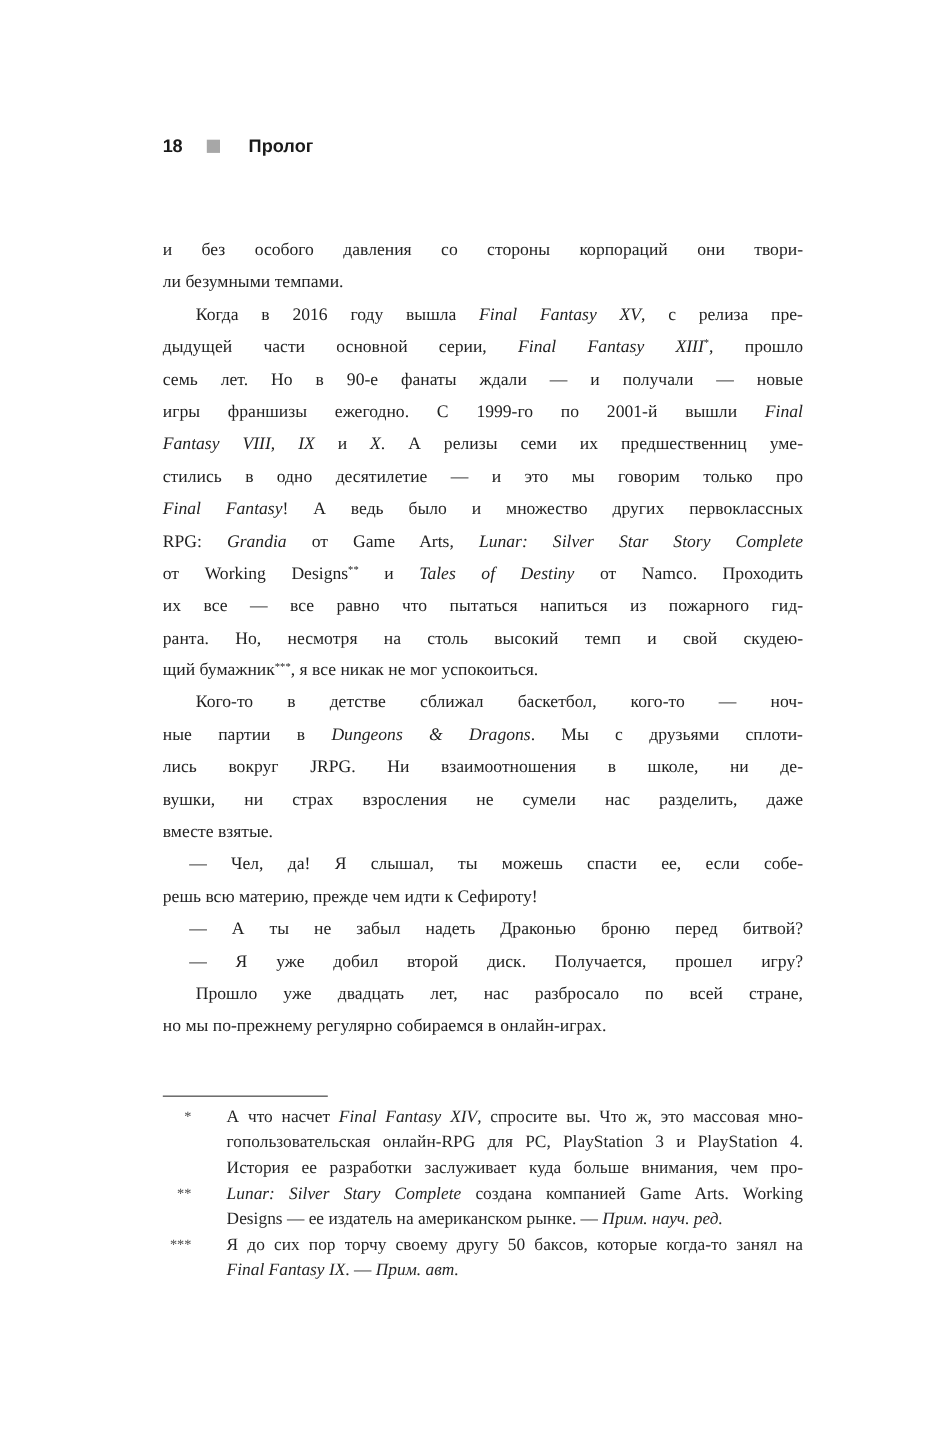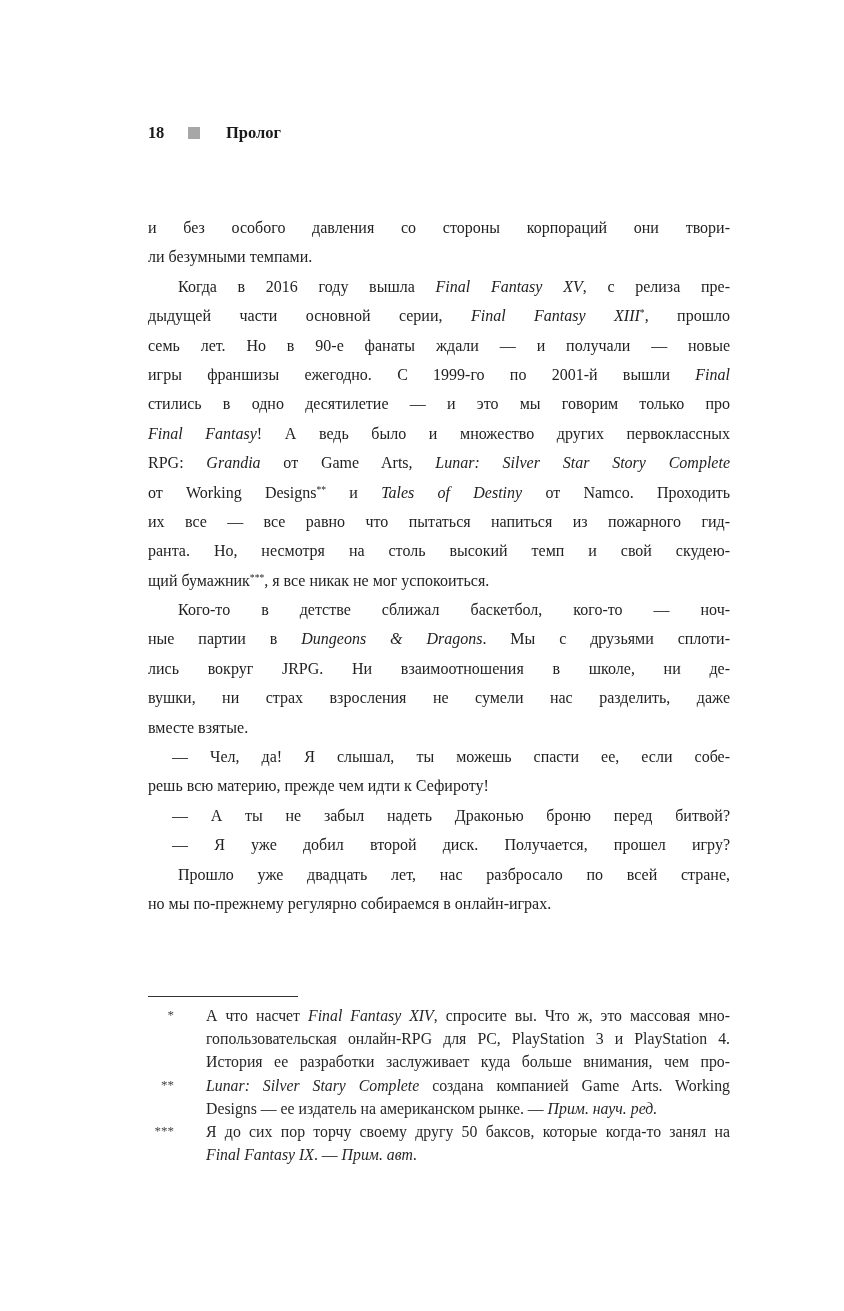--- a/index.html
+++ b/index.html
@@ -14,21 +14,21 @@
       overflow: hidden;
       color: #1e1e1e;
     }
     .header {
       position: absolute;
       left: 148px;
       top: 121px;
       height: 24px;
       display: flex;
       align-items: center;
-      font-family: Liberation Serif, serif;
+      font-family: Liberation Sans, sans-serif;
       font-weight: bold;
       font-size: 16.5px;
       color: #1a1a1a;
     }
     .header .page-num {
       width: 40px;
       letter-spacing: -0.3px;
     }
     .header .square {
       width: 12px;
@@ -120,20 +120,21 @@
   <span class="chapter">Пролог</span>
 </div>
 
 <div class="body-text" id="body-text">
     <span class="line"><span>и без особого давления со стороны корпораций они твори-</span></span>
     <span class="line last"><span>ли безумными темпами.</span></span>
     <span class="line indent"><span>Когда в 2016 году вышла </span><i>Final Fantasy XV</i><span>, с релиза пре-</span></span>
     <span class="line"><span>дыдущей части основной серии, </span><i>Final Fantasy XIII</i><sup>*</sup><span>, прошло</span></span>
     <span class="line"><span>семь лет. Но в 90-е фанаты ждали — и получали — новые</span></span>
     <span class="line"><span>игры франшизы ежегодно. С 1999-го по 2001-й вышли </span><i>Final</i></span>
+    <span class="line"><i>Fantasy VIII</i><span>, </span><i>IX</i><span> и </span><i>X</i><span>. А релизы семи их предшественниц уме-</span></span>
     <span class="line"><span>стились в одно десятилетие — и это мы говорим только про</span></span>
     <span class="line"><i>Final Fantasy</i><span>! А ведь было и множество других первоклассных</span></span>
     <span class="line"><span>RPG: </span><i>Grandia</i><span> от Game Arts, </span><i>Lunar: Silver Star Story Complete</i></span>
     <span class="line"><span>от Working Designs</span><sup>**</sup><span> и </span><i>Tales of Destiny</i><span> от Namco. Проходить</span></span>
     <span class="line"><span>их все — все равно что пытаться напиться из пожарного гид-</span></span>
     <span class="line"><span>ранта. Но, несмотря на столь высокий темп и свой скудею-</span></span>
     <span class="line last"><span>щий бумажник</span><sup>***</sup><span>, я все никак не мог успокоиться.</span></span>
     <span class="line indent"><span>Кого-то в детстве сближал баскетбол, кого-то — ноч-</span></span>
     <span class="line"><span>ные партии в </span><i>Dungeons &amp; Dragons</i><span>. Мы с друзьями сплоти-</span></span>
     <span class="line"><span>лись вокруг JRPG. Ни взаимоотношения в школе, ни де-</span></span>

